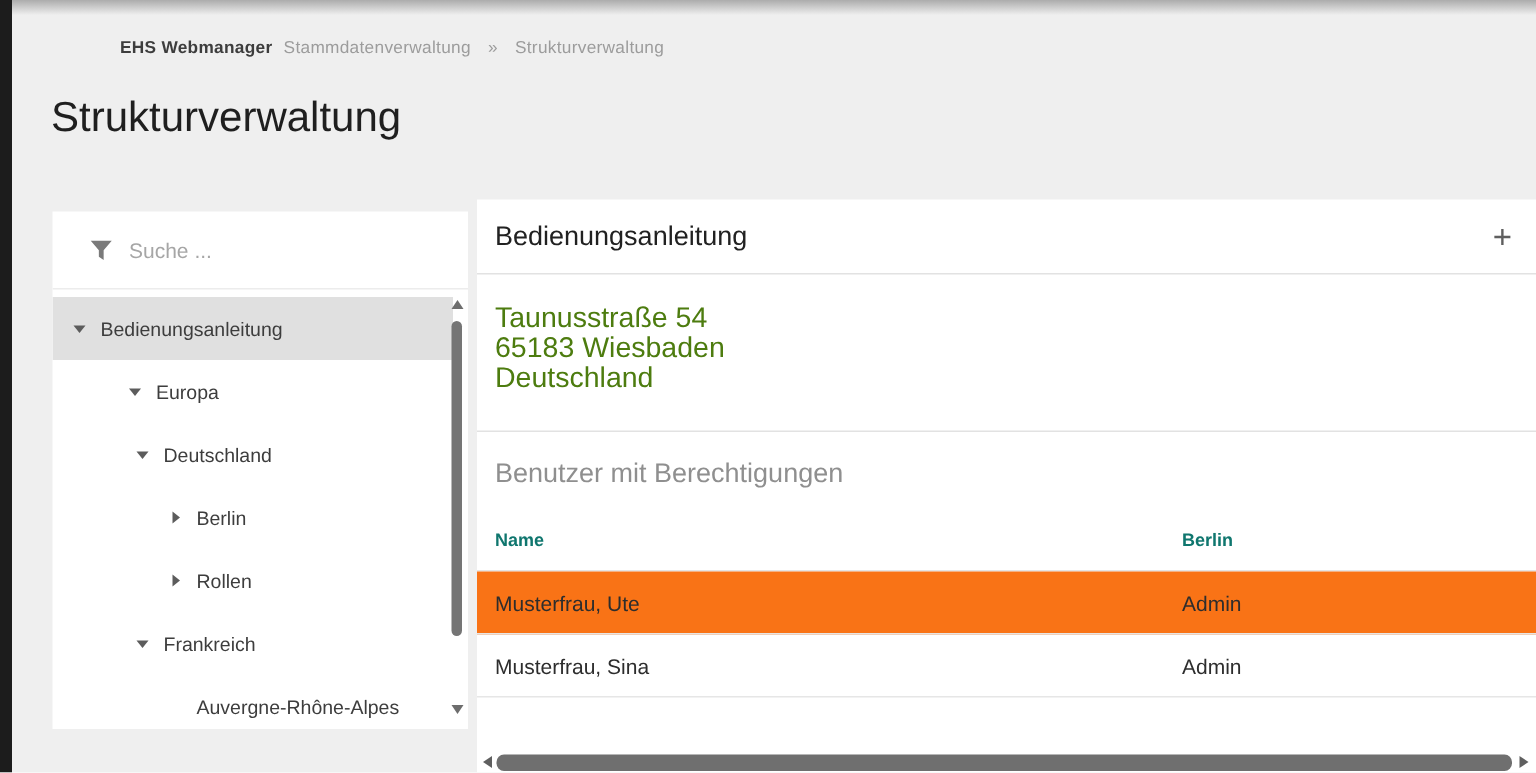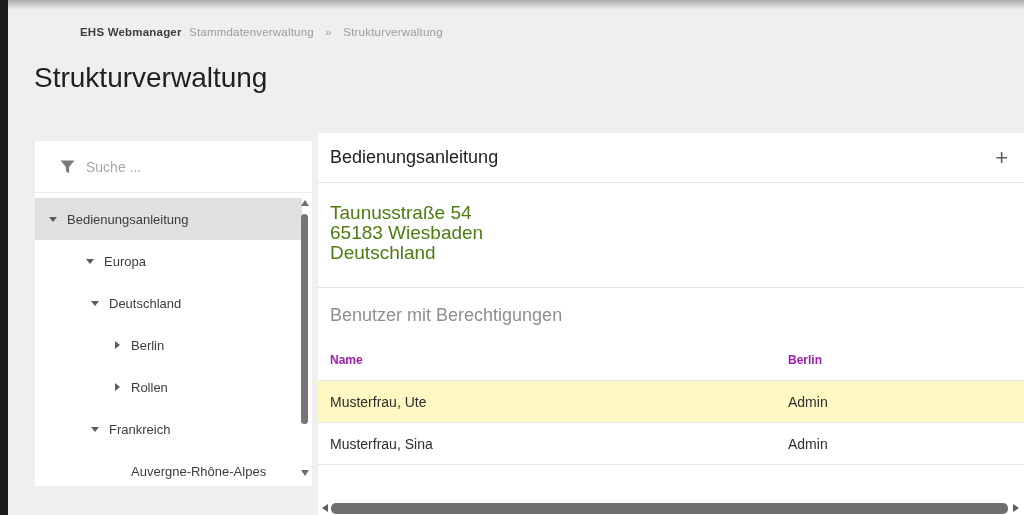--- a/index.html
+++ b/index.html
@@ -52,25 +52,25 @@
   
   .main { position:absolute; left:318px; top:133px; width:706px; height:382px; background:#ffffff; overflow:hidden; }
   .main-header { height:50px; display:flex; align-items:center; padding:0 14px 0 12px; border-bottom:1px solid #e2e2e2; }
   .main-title { font-size:18px; font-weight:500; color:#212121; }
   .add-btn { margin-left:auto; font-size:22px; font-weight:300; color:#5f5f5f; line-height:1; cursor:pointer; padding:0 2px; }
 
   .address { padding:20px 12px 24px; border-bottom:1px solid #e2e2e2; }
   .address div { font-size:19px; color:#4d7c0f; line-height:20px; }
 
   .users-label { padding:17px 12px 15px; font-size:18px; color:#8f8f8f; }
-  .thead { display:flex; padding:12px 12px 13px; border-bottom:1px solid #e4e4e4; font-size:12px; font-weight:bold; color:#a21caf; }
+  .thead { display:flex; padding:12px 12px 13px; border-bottom:1px solid #e4e4e4; font-size:12px; font-weight:bold; color:#0f766e; }
   .col-name { width:458px; flex:0 0 auto; }
   .col-roles { flex:1; }
   .trow { display:flex; align-items:center; height:42px; padding:0 12px; border-bottom:1px solid #e6e6e6; font-size:14px; color:#2d2d2d; }
-  .trow.alt { background:#fef9c3; }
+  .trow.alt { background:#f97316; }
 
   
   .hscroll { position:absolute; left:0; right:0; bottom:0; height:16px; }
   .hscroll .arr-left { position:absolute; left:4px; bottom:3px; width:0; height:0;
     border-top:4.5px solid transparent; border-bottom:4.5px solid transparent; border-right:6px solid #5f5f5f; }
   .hscroll .thumb { position:absolute; left:13px; width:677px; bottom:1px; height:11px; background:#6f6f6f; border-radius:5px; }
   .hscroll .arr-right { position:absolute; left:695px; bottom:3px; width:0; height:0;
     border-top:4.5px solid transparent; border-bottom:4.5px solid transparent; border-left:6px solid #5f5f5f; }
 </style>
 </head>

